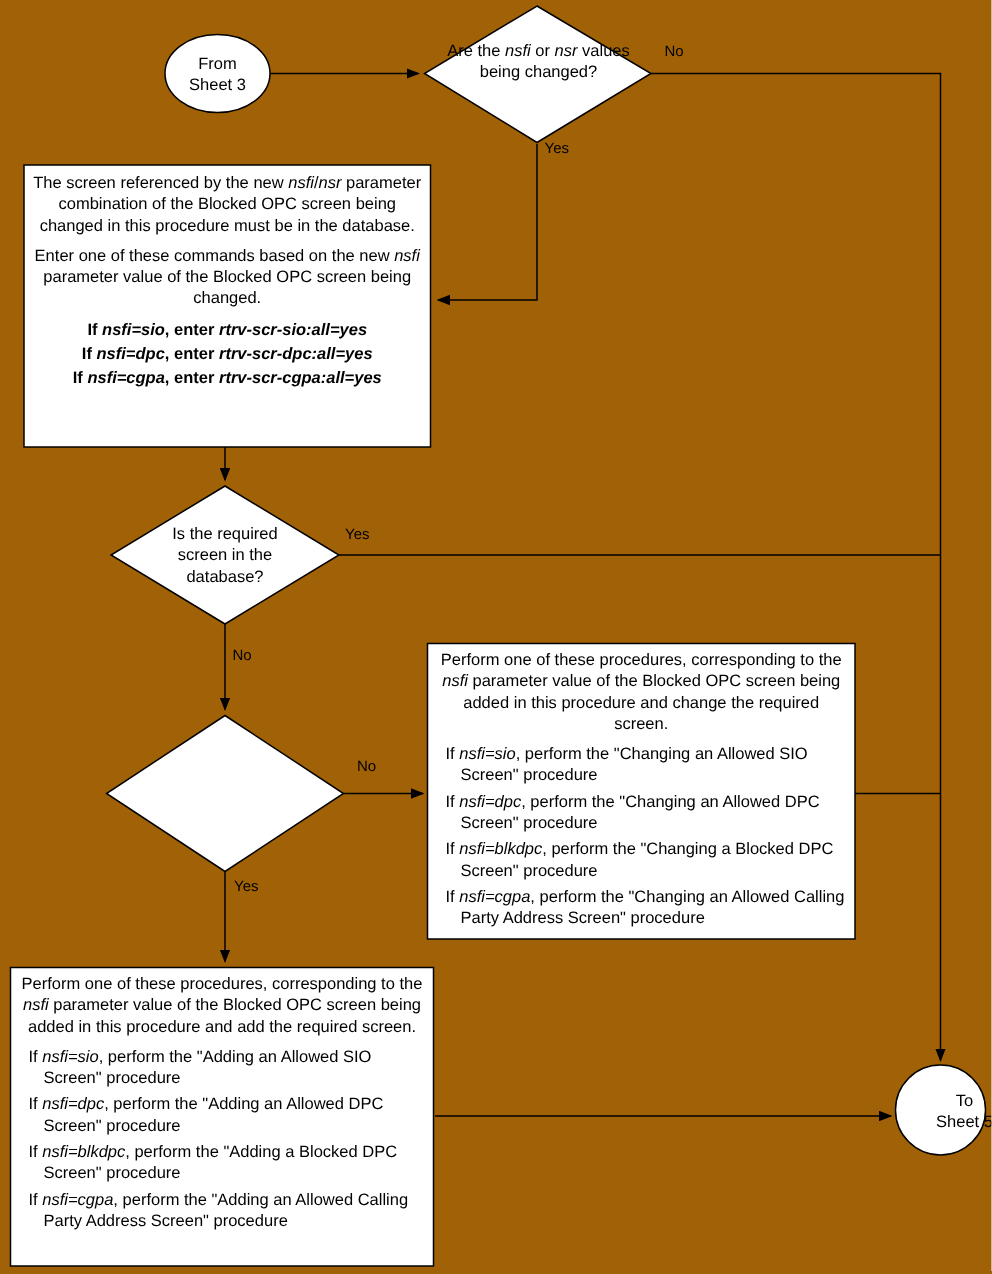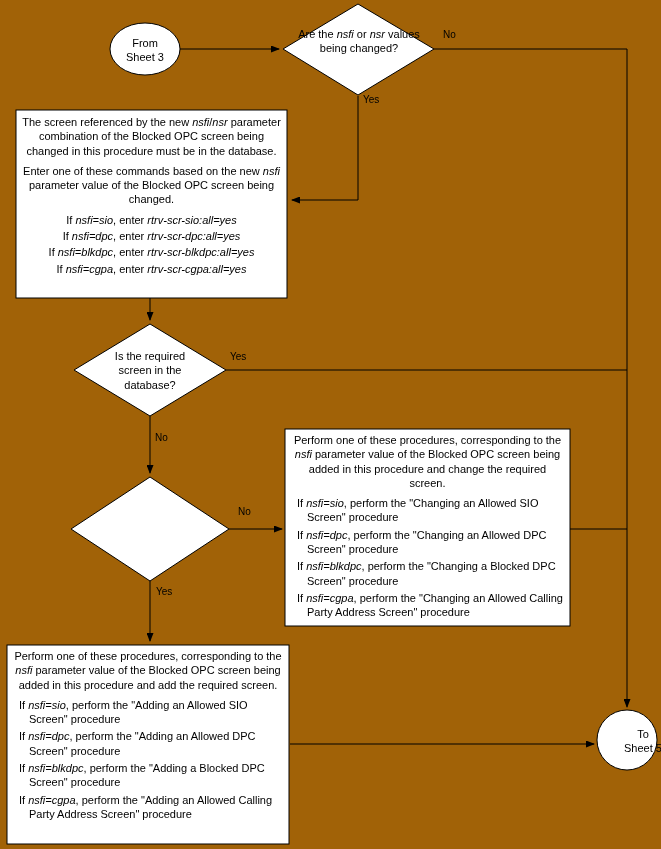--- a/index.html
+++ b/index.html
@@ -4,21 +4,21 @@
 <style>
   * { margin:0; padding:0; box-sizing:border-box; }
   html,body { background:#fff; }
   body { font-family:"Liberation Sans", sans-serif; color:#000; }
   .canvas { position:relative; width:661px; height:849px; background:#a16207; overflow:hidden; }
   .canvas > svg { position:absolute; left:0; top:0; }
   .txt { position:absolute; font-size:11px; line-height:1.3; color:#000; }
   .center { text-align:center; }
   .i { font-style:italic;text-align:center; }
   .para { margin-bottom:6px; }
-  .item { margin-bottom:2px; }
+  .item { margin-bottom:2px;font-weight:bold; }
   .item-left { text-align:left; padding-left:17px; text-indent:-10px; margin-bottom:3px; }
   .label { position:absolute; font-size:10px; color:#000; }
 </style>
 </head>
 <body>
 
 <div class="canvas">
 
   <svg width="661" height="849" viewBox="0 0 661 849">
     <defs>
@@ -62,21 +62,20 @@
   <div class="label" style="left:230px; top:351px;">Yes</div>
   <div class="label" style="left:155px; top:432px;">No</div>
   <div class="label" style="left:238px; top:506px;">No</div>
   <div class="label" style="left:156px; top:586px;">Yes</div>
 
   <div class="txt center" style="left:21px; top:115px; width:261px;">
     <div class="para"><span>The screen referenced by the new </span><span class="i">nsfi</span><span>/</span><span class="i">nsr</span><span> parameter combination of the Blocked OPC screen being changed in this procedure must be in the database.</span></div>
     <div class="para"><span>Enter one of these commands based on the new </span><span class="i">nsfi</span><span> parameter value of the Blocked OPC screen being changed.</span></div>
     <div class="item"><span>If </span><span class="i">nsfi=sio</span><span>, enter </span><span class="i">rtrv-scr-sio:all=yes</span></div>
     <div class="item"><span>If </span><span class="i">nsfi=dpc</span><span>, enter </span><span class="i">rtrv-scr-dpc:all=yes</span></div>
-    <div class="item"><span>If </span><span class="i">nsfi=blkdpc</span><span>, enter </span><span class="i">rtrv-scr-blkdpc:all=yes</span></div>
     <div class="item"><span>If </span><span class="i">nsfi=cgpa</span><span>, enter </span><span class="i">rtrv-scr-cgpa:all=yes</span></div>
   </div>
 
   <div class="txt center" style="left:98px; top:349px; width:104px;">Is the required screen in the database?</div>
 
 
   <div class="txt" style="left:290px; top:433px; width:275px;">
     <div class="para center"><span>Perform one of these procedures, corresponding to the </span><span class="i">nsfi</span><span> parameter value of the Blocked OPC screen being added in this procedure and change the required screen.</span></div>
     <div class="item-left"><span>If </span><span class="i">nsfi=sio</span><span>, perform the "Changing an Allowed SIO Screen" procedure</span></div>
     <div class="item-left"><span>If </span><span class="i">nsfi=dpc</span><span>, perform the "Changing an Allowed DPC Screen" procedure</span></div>

